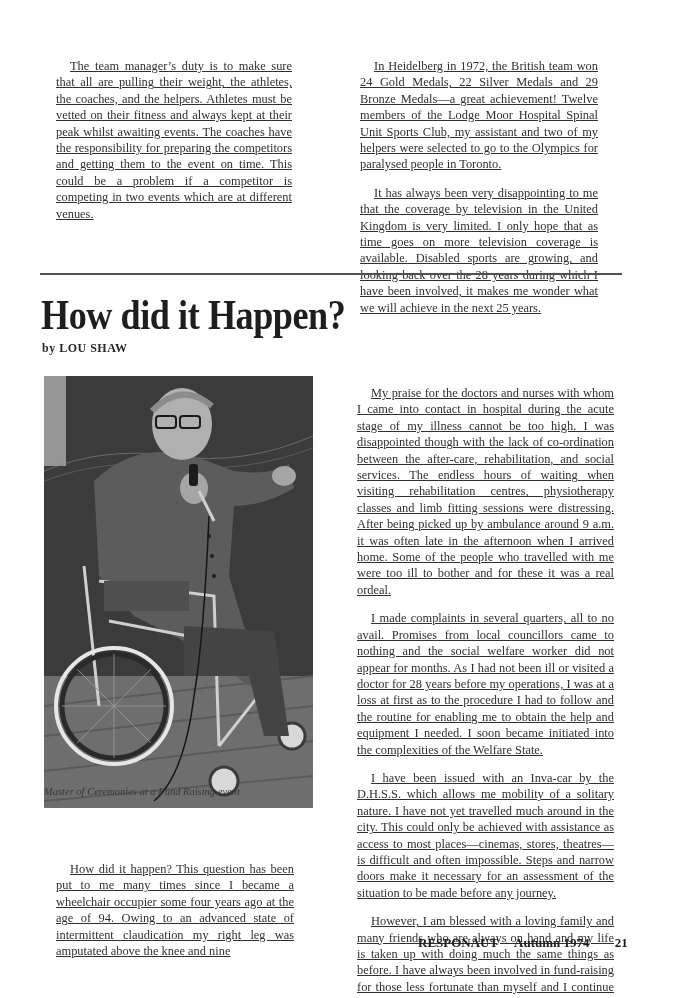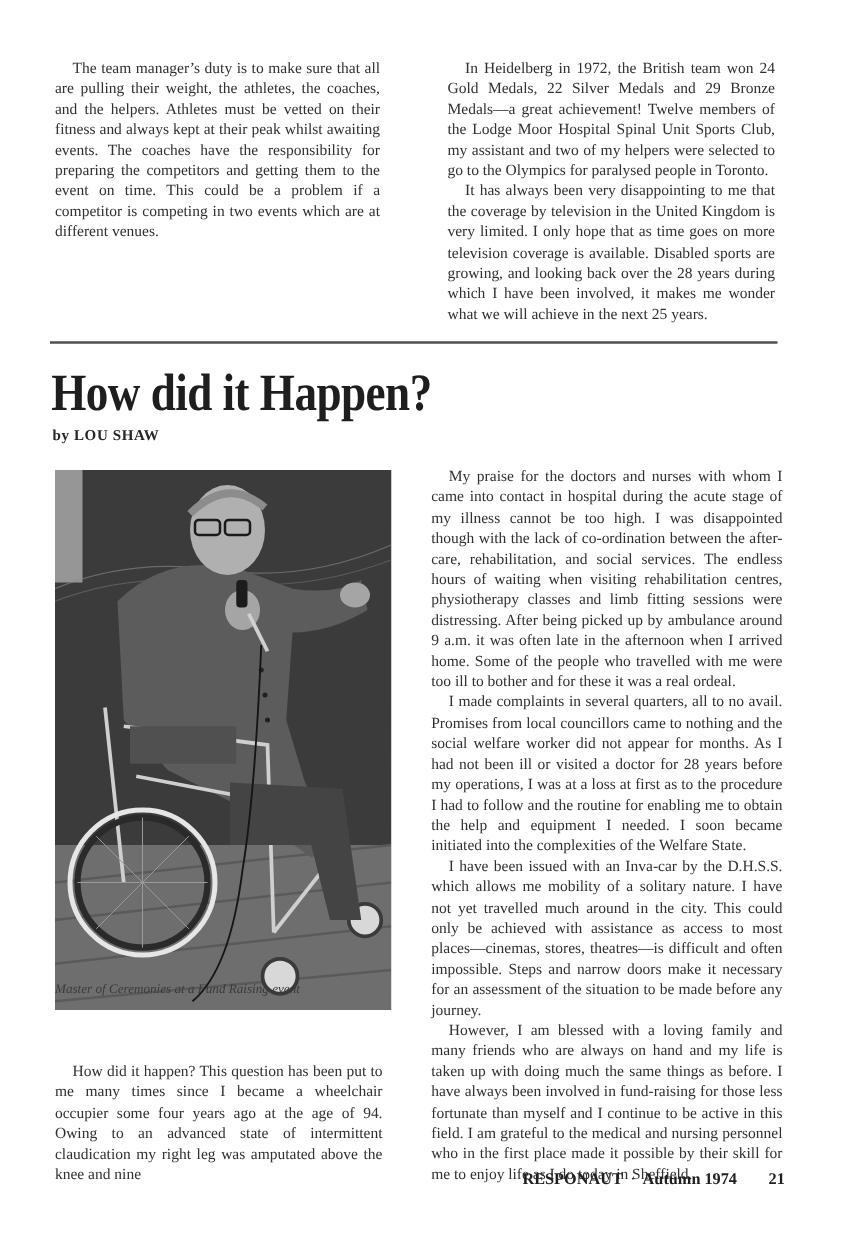--- a/index.html
+++ b/index.html
@@ -16,28 +16,29 @@
       font-family: "Liberation Serif", "DejaVu Serif", serif;
     }
     .col {
       position: absolute;
       font-size: 12.4px;
       line-height: 16.4px;
       text-align: justify;
       color: #303030;
     }
     .col p {
-      margin: 0;
+      margin: 12px;
       text-indent: 14px;
+      text-decoration: underline;
     }
     .col p.noindent {
       text-indent: 0;
     }
     #top-left { left: 44px; top: 46px; width: 260px; }
-    #top-right { left: 358px; top: 46px; width: 262px; }
+    #top-right { left: 348px; top: 46px; width: 262px; }
 
     #rule {
       position: absolute;
       left: 40px;
       top: 273px;
       width: 582px;
       height: 2px;
       background: #505050;
     }
 

